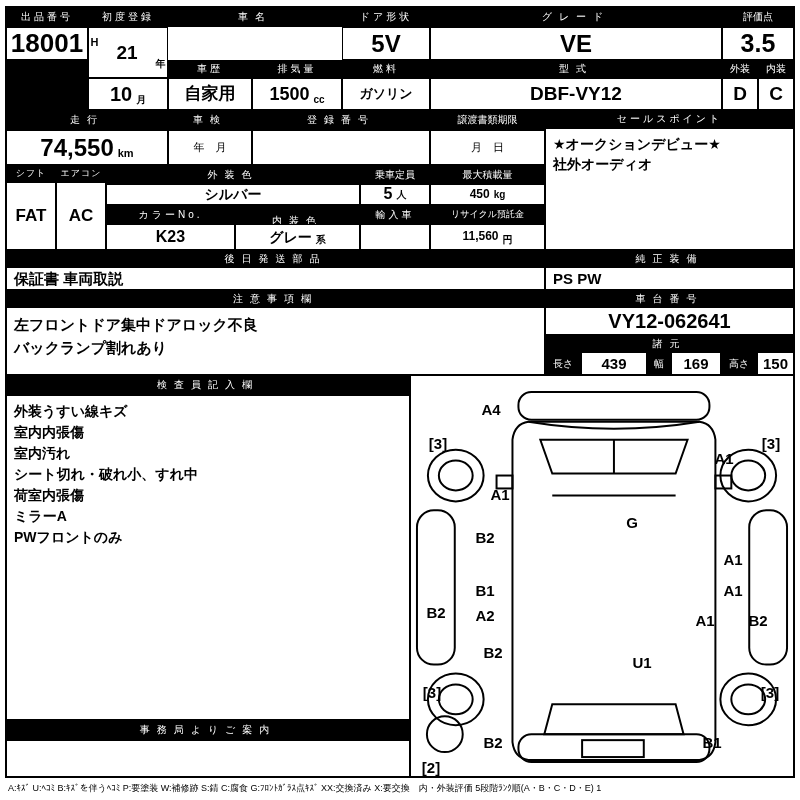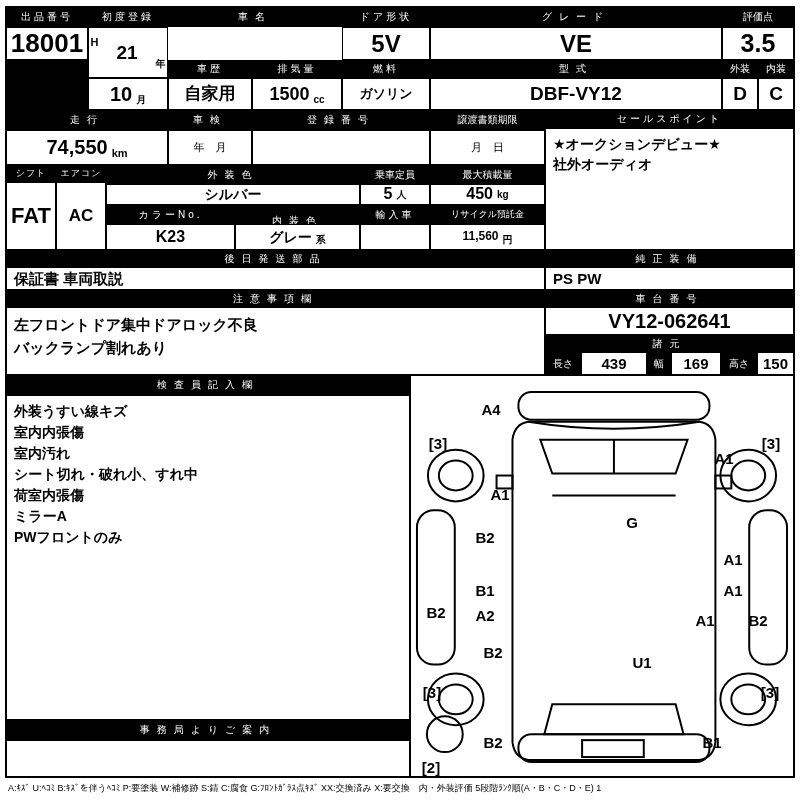--- a/index.html
+++ b/index.html
@@ -69,43 +69,43 @@
   <div class="c v" style="left:430px;top:78px;width:292px;height:32px;font-size:19px">DBF-VY12</div>
   <div class="c v" style="left:722px;top:78px;width:36px;height:32px;font-size:19px">D</div>
   <div class="c v" style="left:758px;top:78px;width:36px;height:32px;font-size:19px">C</div>
 
   <div class="c h hw" style="left:6px;top:110px;width:162px;height:20px">走行</div>
   <div class="c h hw" style="left:168px;top:110px;width:84px;height:20px">車検</div>
   <div class="c h hw" style="left:252px;top:110px;width:178px;height:20px">登録番号</div>
   <div class="c h h0" style="left:430px;top:110px;width:115px;height:20px">譲渡書類期限</div>
   <div class="c h" style="left:545px;top:110px;width:249px;height:18px">セールスポイント</div>
   <div class="c v" style="left:6px;top:130px;width:162px;height:35px">
-    <span style="font-size:20px">74,550</span>
+    <span style="font-size:24px">74,550</span>
     <span class="unit">km</span>
   </div>
   <div class="c prewrap" style="left:168px;top:130px;width:84px;height:35px;font-size:11px">年　月</div>
   <div class="c" style="left:252px;top:130px;width:178px;height:35px"></div>
   <div class="c prewrap" style="left:430px;top:130px;width:115px;height:35px;font-size:11px">月　日</div>
   <div class="c v left top pre sales" style="left:545px;top:128px;width:249px;height:122px">★オークションデビュー★
 社外オーディオ</div>
 
   <div class="c h hs" style="left:6px;top:165px;width:50px;height:17px">シフト</div>
   <div class="c h hs" style="left:56px;top:165px;width:50px;height:17px">エアコン</div>
   <div class="c h hw" style="left:106px;top:165px;width:254px;height:19px">外装色</div>
   <div class="c h h0" style="left:360px;top:165px;width:70px;height:19px">乗車定員</div>
   <div class="c h h0" style="left:430px;top:165px;width:115px;height:19px">最大積載量</div>
-  <div class="c v" style="left:6px;top:182px;width:50px;height:68px;font-size:22px">FAT</div>
+  <div class="c v" style="left:6px;top:182px;width:50px;height:68px;font-size:17px">FAT</div>
   <div class="c v" style="left:106px;top:184px;width:254px;height:21px;font-size:14px">シルバー</div>
   <div class="c v" style="left:56px;top:182px;width:50px;height:68px;font-size:17px">AC</div>
   <div class="c v" style="left:360px;top:184px;width:70px;height:21px">
     <span style="font-size:16px">5</span>
     <span class="unit unit-sm">人</span>
   </div>
   <div class="c v" style="left:430px;top:184px;width:115px;height:21px">
-    <span style="font-size:16px">450</span>
+    <span style="font-size:12px">450</span>
     <span class="unit unit-sm">kg</span>
   </div>
   <div class="c h" style="left:106px;top:205px;width:129px;height:19px">カラーNo.</div>
   <div class="c h hw" style="left:235px;top:205px;width:125px;height:31px">内装色</div>
   <div class="c h" style="left:360px;top:205px;width:70px;height:19px">輸入車</div>
   <div class="c h hs h0" style="left:430px;top:205px;width:115px;height:19px">リサイクル預託金</div>
   <div class="c v" style="left:106px;top:224px;width:129px;height:26px;font-size:16px">K23</div>
   <div class="c v" style="left:235px;top:224px;width:125px;height:26px">
     <span style="font-size:14px">グレー</span>
     <span class="unit unit-sm">系</span>

